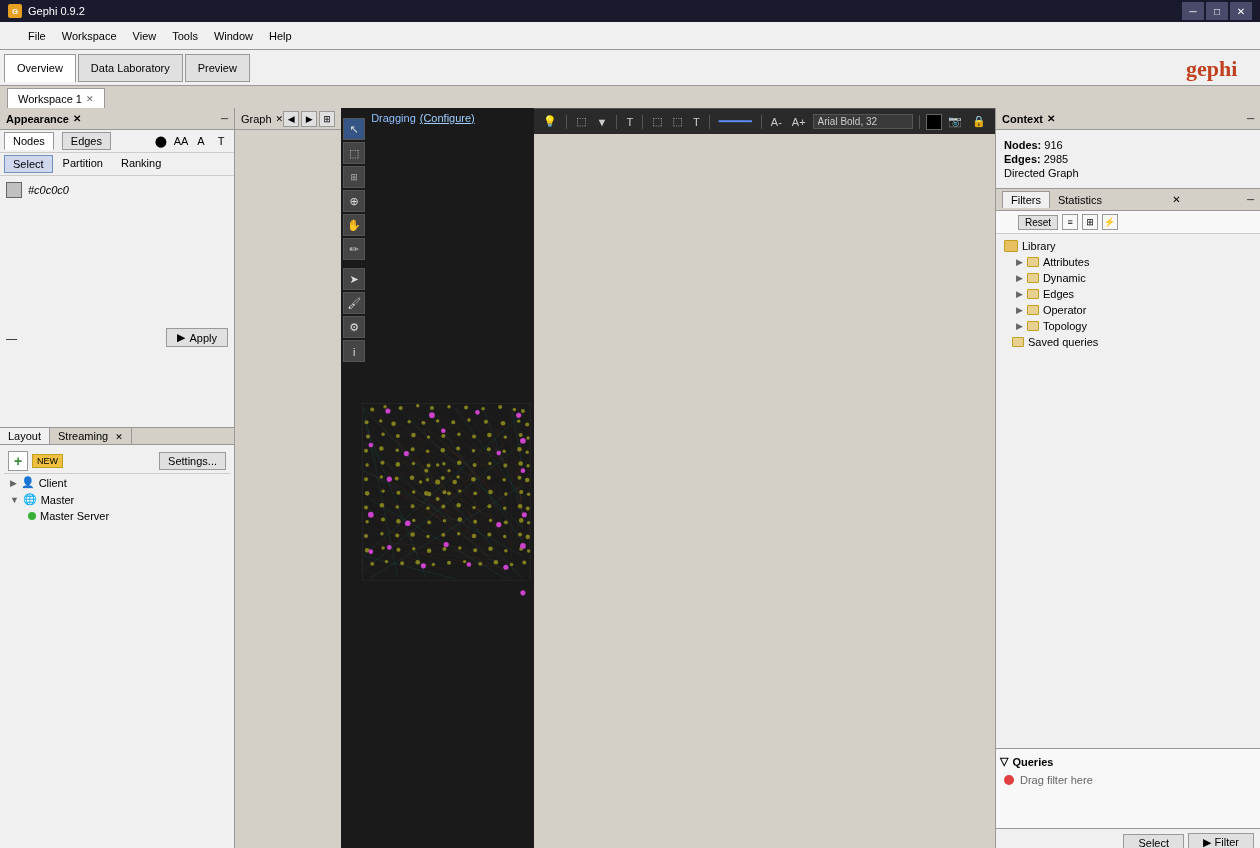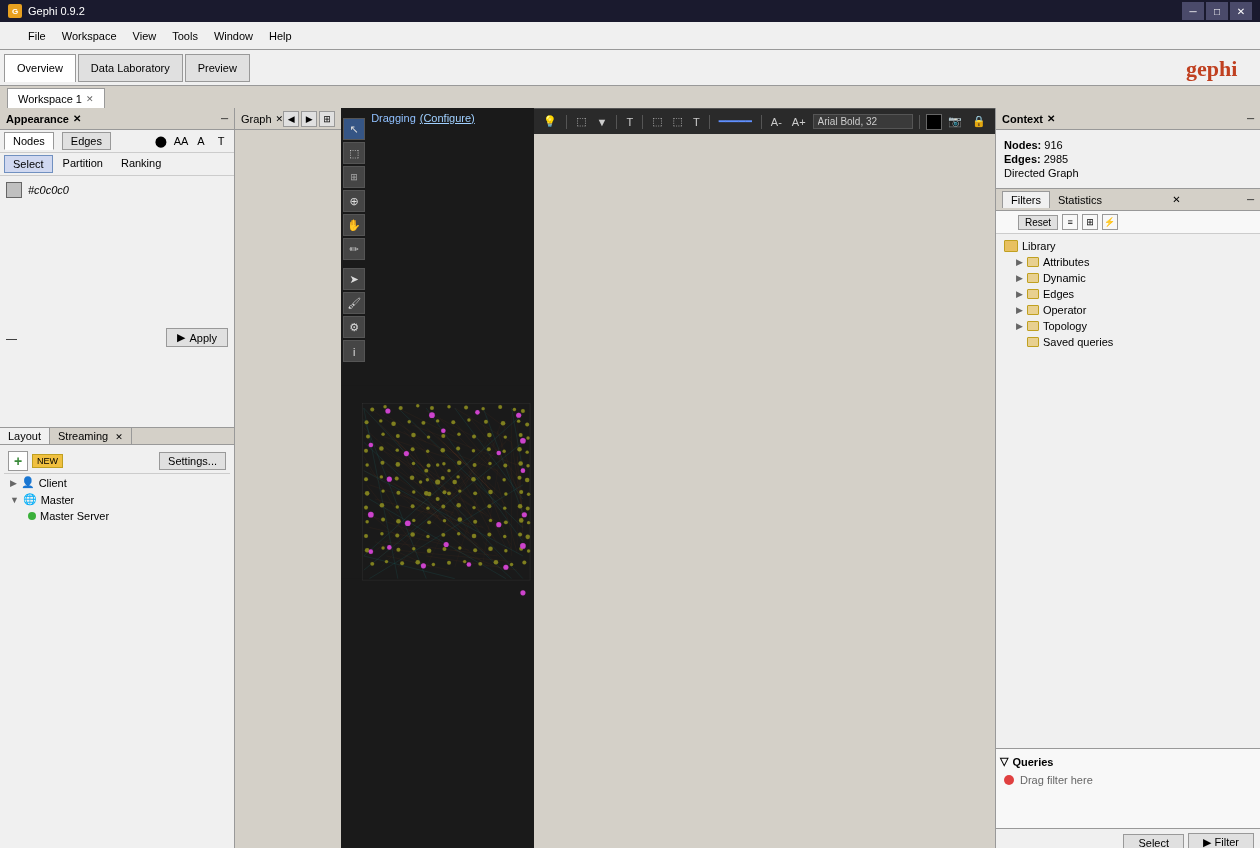--- a/index.html
+++ b/index.html
@@ -700,21 +700,21 @@
         <div class="filter-tree-item" style="padding-left: 20px;">
           <span class="filter-expand">▶</span>
           <div class="filter-subfolder"></div>
           <span>Operator</span>
         </div>
         <div class="filter-tree-item" style="padding-left: 20px;">
           <span class="filter-expand">▶</span>
           <div class="filter-subfolder"></div>
           <span>Topology</span>
         </div>
-        <div class="filter-tree-item" style="padding-left: 31px;">
+        <div class="filter-tree-item" style="padding-left: 16px;">
           <div class="filter-subfolder"></div>
           <span>Saved queries</span>
         </div>
       </div>
 
       <div class="queries-section">
         <div class="queries-header">
           <span>▽</span>
           <span>Queries</span>
         </div>

